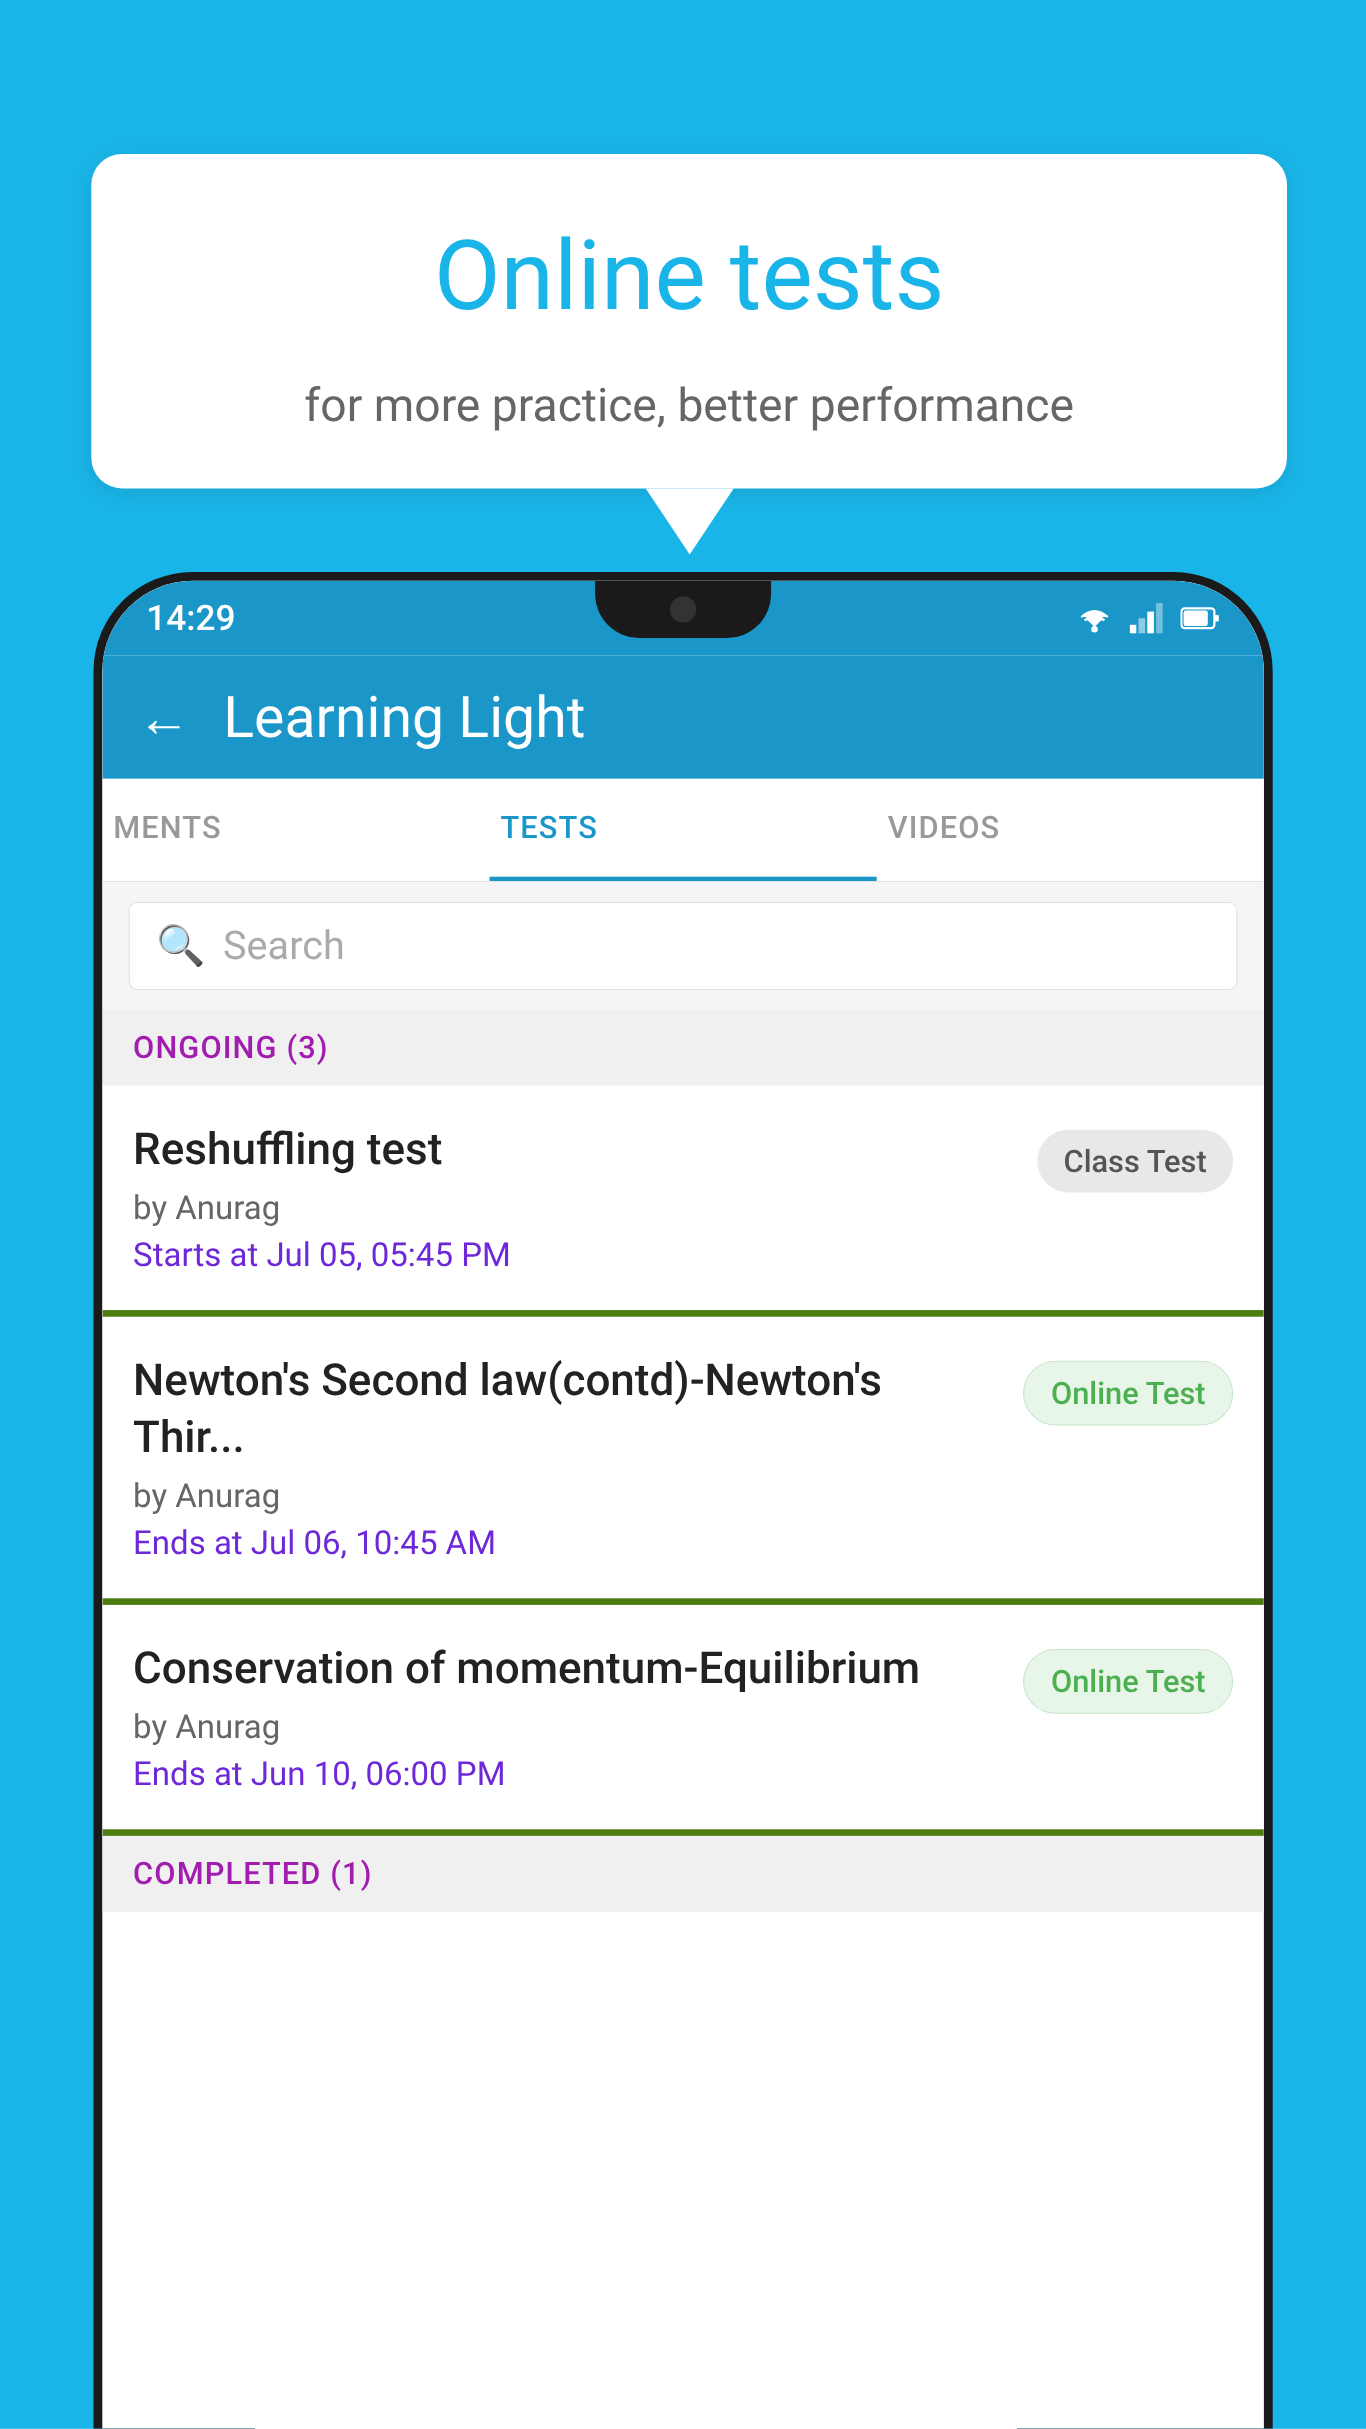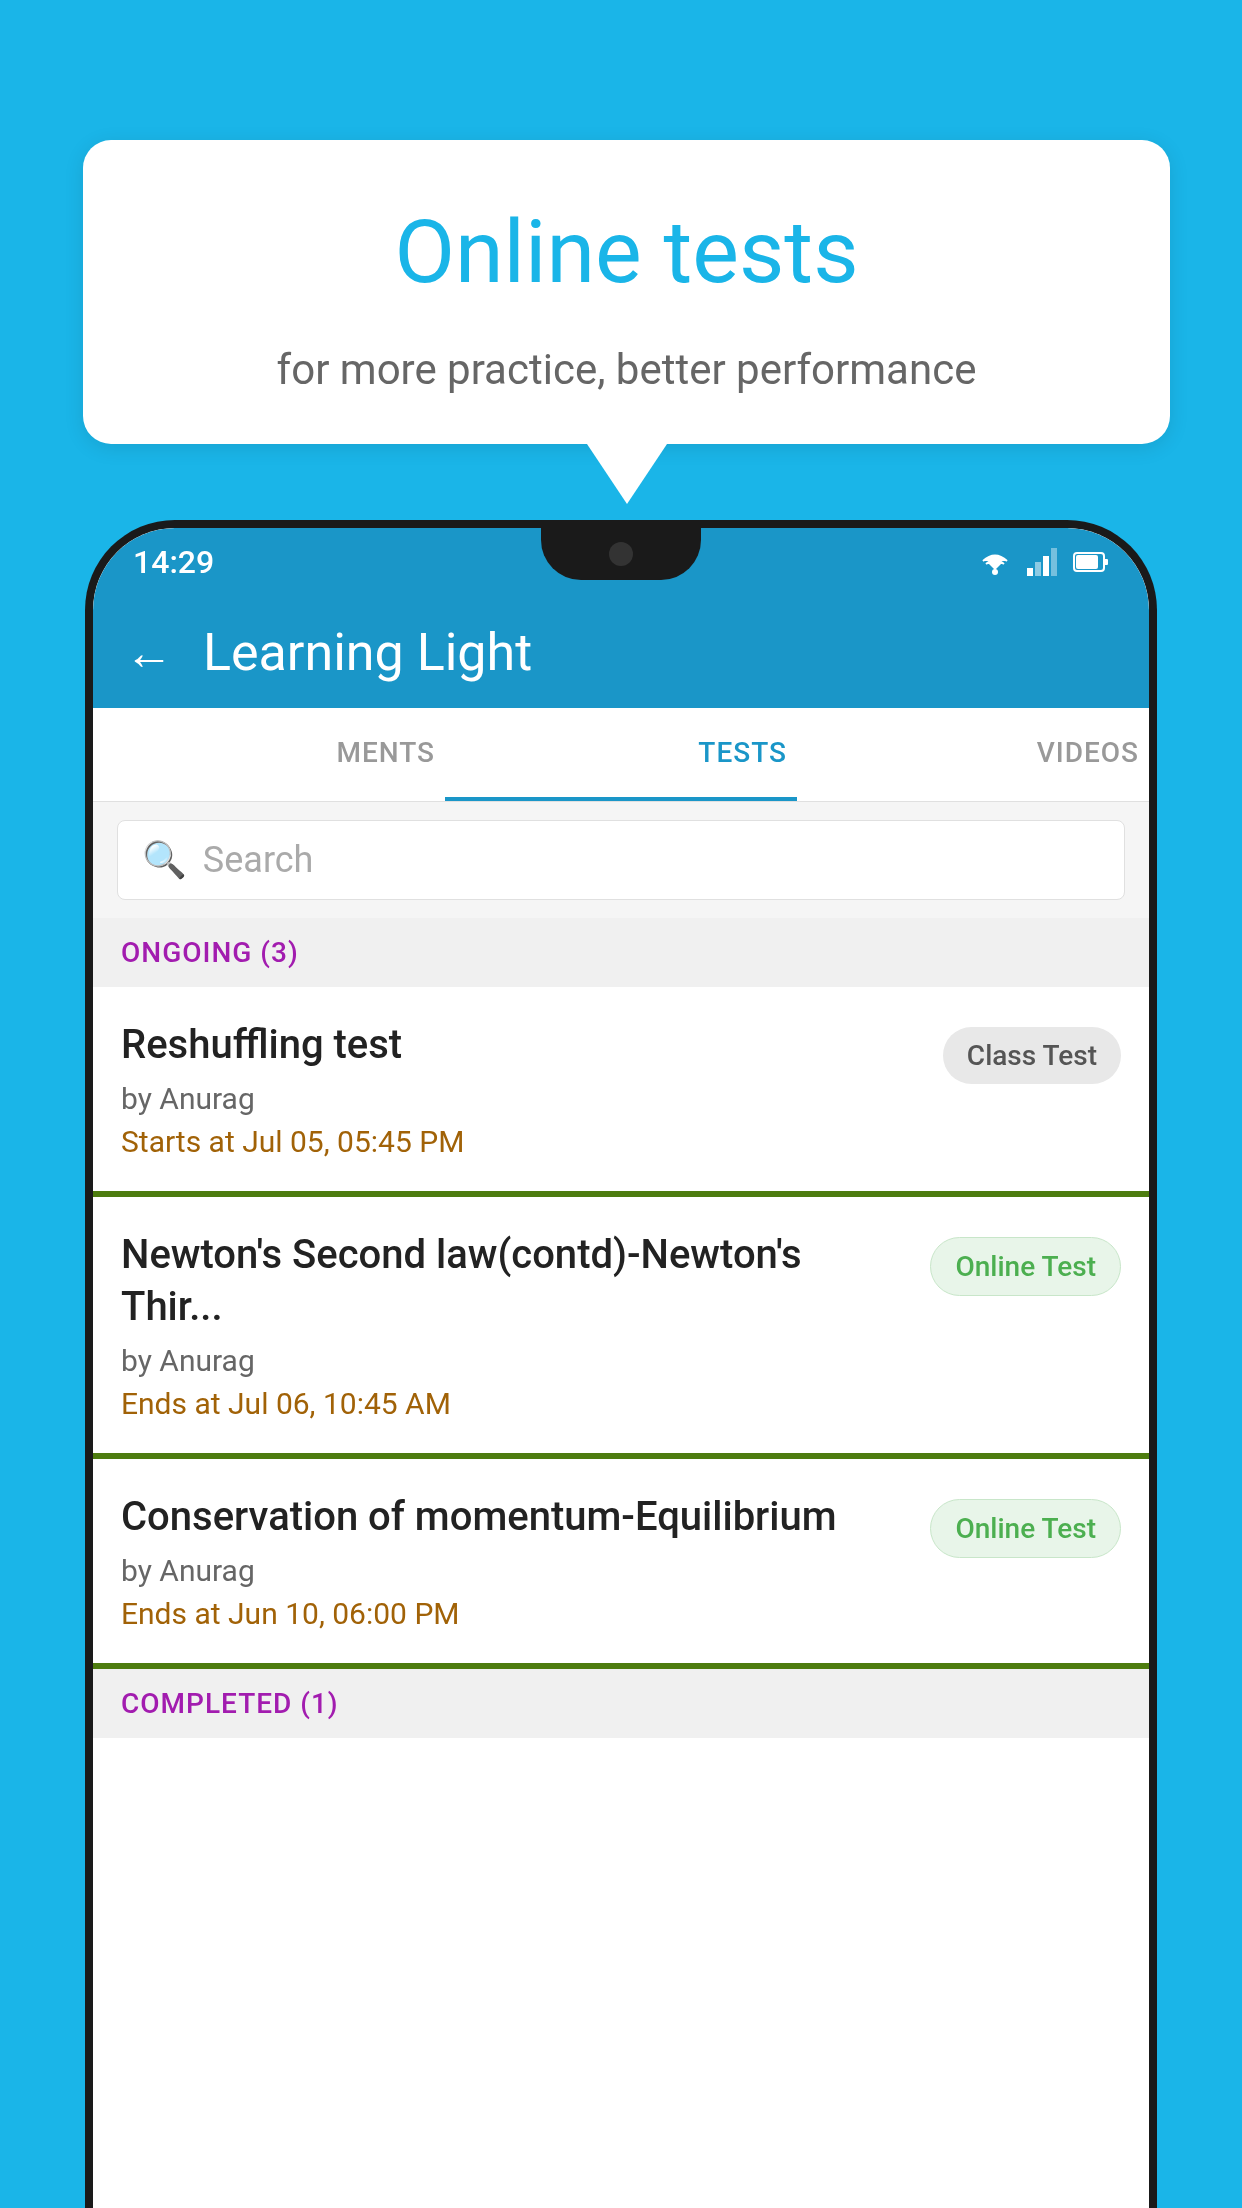--- a/index.html
+++ b/index.html
@@ -145,21 +145,21 @@
     
     .tabs-container {
       background: white;
       display: flex;
       border-bottom: 1px solid #e0e0e0;
       overflow: hidden;
     }
 
     .tab {
       flex: 1;
-      text-align: right;
+      text-align: left;
       padding: 28px 10px;
       font-size: 28px;
       font-weight: 500;
       color: #999;
       letter-spacing: 1px;
       cursor: pointer;
       border-bottom: 4px solid transparent;
       white-space: nowrap;
     }
 
@@ -235,21 +235,21 @@
     }
 
     .test-author {
       font-size: 30px;
       color: #666;
       margin-bottom: 8px;
     }
 
     .test-time {
       font-size: 30px;
-      color: #a16207;
+      color: #6d28d9;
     }
 
     .test-badge {
       padding: 12px 24px;
       border-radius: 40px;
       font-size: 28px;
       font-weight: 500;
       white-space: nowrap;
       margin-top: 8px;
     }

